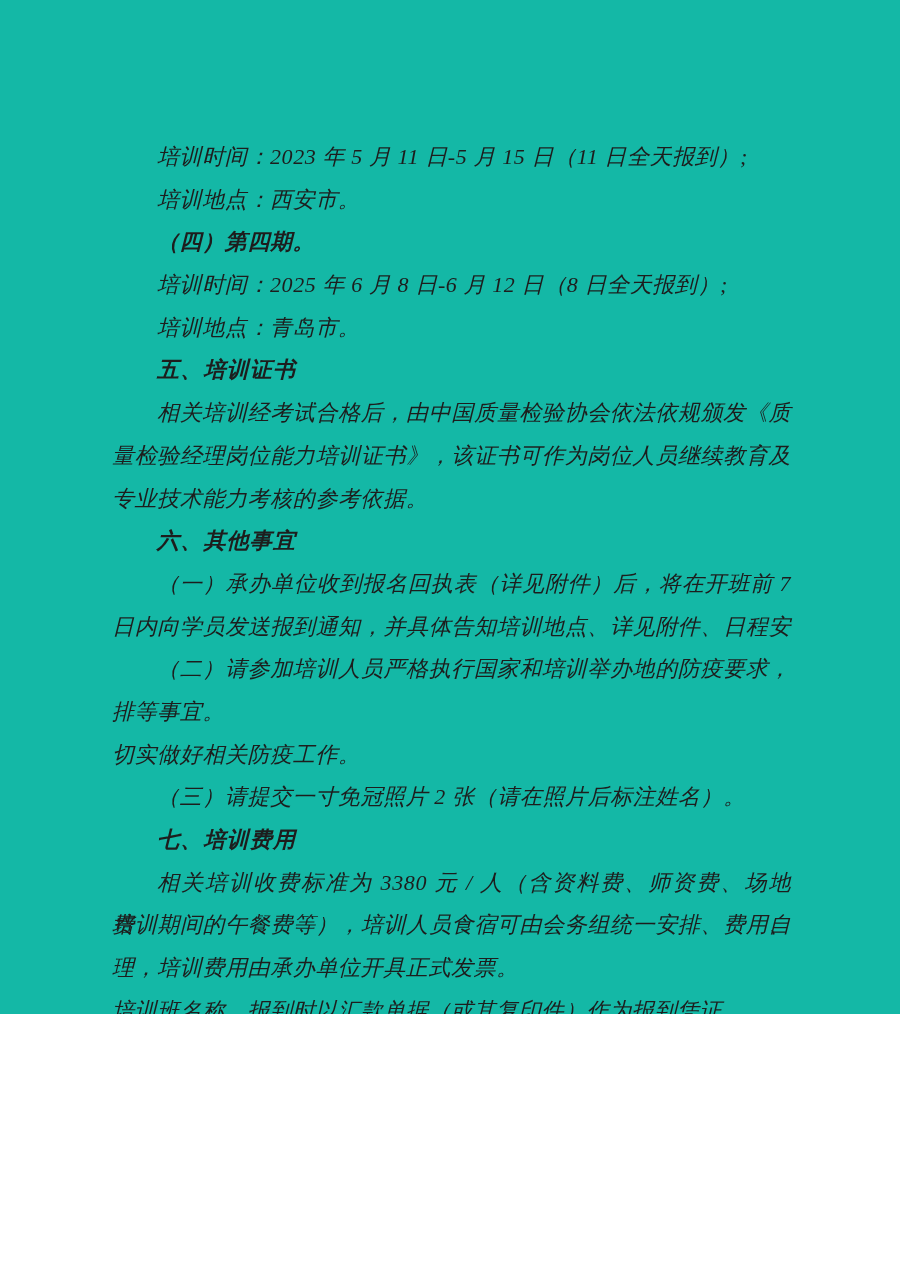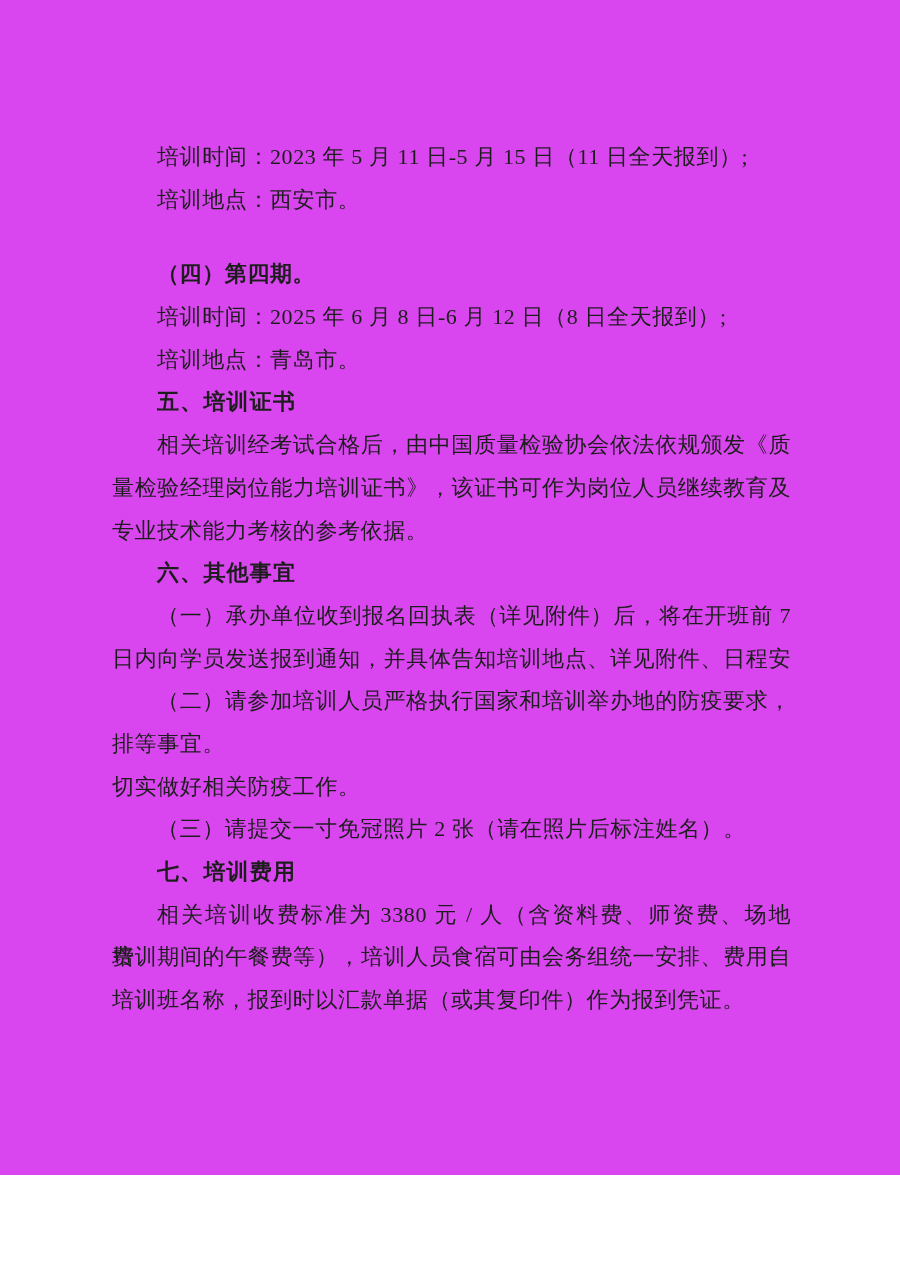--- a/index.html
+++ b/index.html
@@ -3,25 +3,26 @@
 <meta charset="utf-8">
 <style>
   html, body {
     margin: 0;
     padding: 0;
     background: #ffffff;
   }
   .page {
     position: relative;
     width: 900px;
-    height: 1175px;
-    background: #d946ef;
+    height: 1014px;
+    background: #14b8a6;
     color: #1d1d1d;
     font-family: "Liberation Serif", "DejaVu Serif", serif;
     overflow: hidden;
+    font-style: italic;
   }
   .doc {
     position: absolute;
     left: 112px;
     top: 136px;
     width: 679px;
   }
   .line {
     font-size: 22px;
     line-height: 42.7px;
@@ -34,21 +35,20 @@
     white-space: normal;
     text-align: justify;
     text-align-last: justify;
     text-justify: inter-character;
   }
   .indent {
     text-indent: 45px;
   }
   .bold {
     font-weight: bold;
-    margin-top: 32px;
   }
   .heading {
     font-family: "Liberation Sans", "DejaVu Sans", sans-serif;
     font-weight: bold;
     letter-spacing: 1.2px;
   }
   .page-number {
     position: absolute;
     left: 137px;
     top: 1170px;
@@ -74,16 +74,17 @@
     <div class="line indent heading">六、其他事宜</div>
     <div class="line indent full">（一）承办单位收到报名回执表（详见附件）后，将在开班前 7</div>
     <div class="line full">日内向学员发送报到通知，并具体告知培训地点、详见附件、日程安</div>
     <div class="line indent full">（二）请参加培训人员严格执行国家和培训举办地的防疫要求，</div>
     <div class="line">排等事宜。</div>
     <div class="line">切实做好相关防疫工作。</div>
     <div class="line indent">（三）请提交一寸免冠照片 2 张（请在照片后标注姓名）。</div>
     <div class="line indent heading">七、培训费用</div>
     <div class="line indent full">相关培训收费标准为 3380 元 / 人（含资料费、师资费、场地费、</div>
     <div class="line full">培训期间的午餐费等），培训人员食宿可由会务组统一安排、费用自</div>
+    <div class="line">理，培训费用由承办单位开具正式发票。</div>
     <div class="line">培训班名称，报到时以汇款单据（或其复印件）作为报到凭证。</div>
   </div>
   <div class="page-number">— 4 —</div>
 </div>
 
 </body></html>

